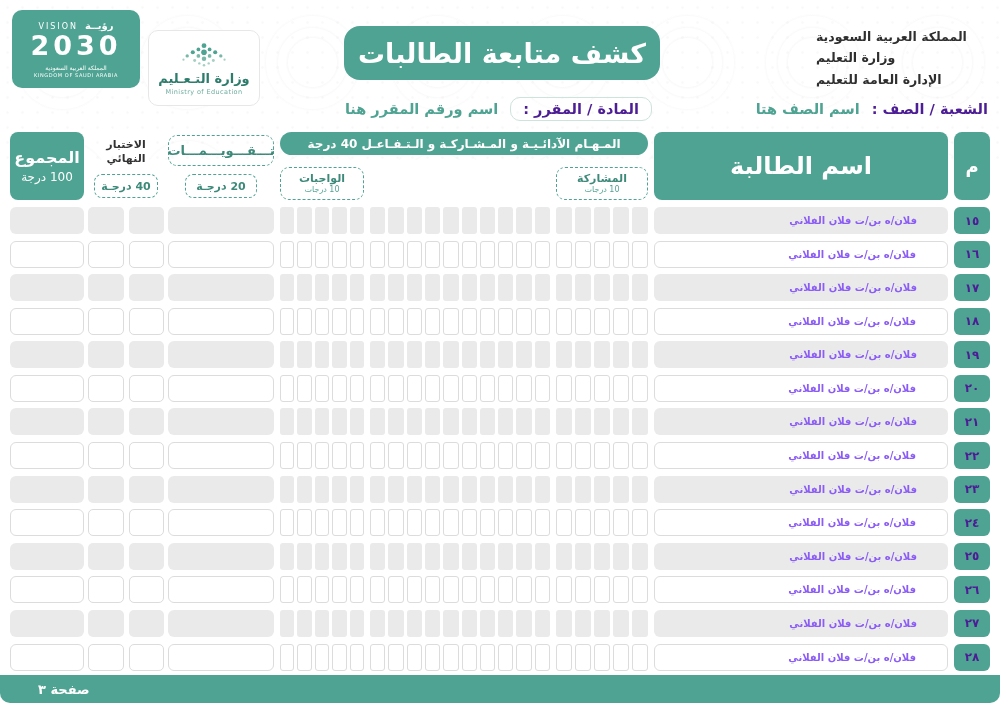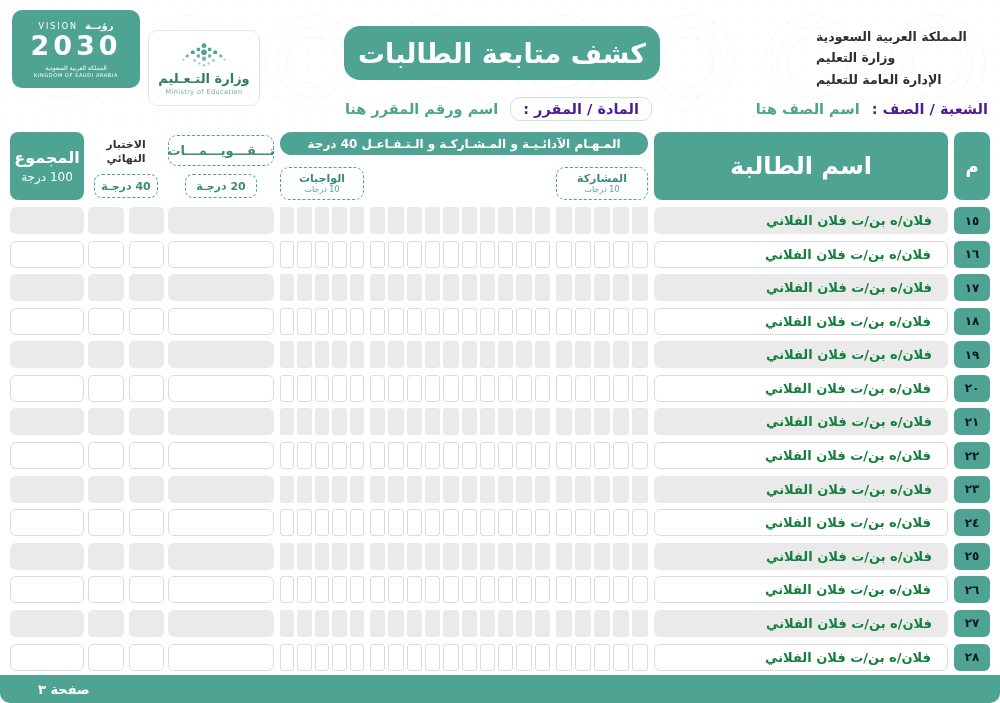--- a/index.html
+++ b/index.html
@@ -86,24 +86,24 @@
     display:flex; flex-direction:column; align-items:center; justify-content:center; gap:3px; }
   .h-total .t { font-size:16px; font-weight:bold; }
   .h-total .m { font-size:12px; }
 
   
   .tbody { position:absolute; top:204px; right:10px; left:10px; height:470px;
     display:flex; flex-direction:column; }
   .row { position:relative; flex:1; }
   .cell { position:absolute; top:3px; height:27px; border-radius:6px; }
   .row .num { position:absolute; top:3px; height:27px; right:0; width:36px;
-    background:var(--accent,#4fa392); color:#0f172a; border-radius:6px;
+    background:var(--accent,#4fa392); color:#4c1d95; border-radius:6px;
     display:flex; align-items:center; justify-content:center; font-size:12px; font-weight:bold; }
   .row .name { right:42px; width:294px; display:flex; align-items:center;
-    padding-right:16px; font-size:13px; font-weight:bold; color:#15803d; }
+    padding-right:31px; font-size:10px; font-weight:bold; color:#8b5cf6; }
   .grid { position:absolute; top:3px; height:27px; display:flex; gap:3px; }
   .g-part { right:342px; width:92px; }
   .g-perf { right:440px; width:180px; }
   .g-home { right:626px; width:84px; }
   .mini  { flex:1; border-radius:3px; }
   .eval  { right:716px; width:106px; }
   .fpair { position:absolute; top:3px; height:27px; right:826px; width:76px; display:flex; gap:5px; }
   .fcell { flex:1; border-radius:5px; }
   .total { right:906px; width:74px; }
 

